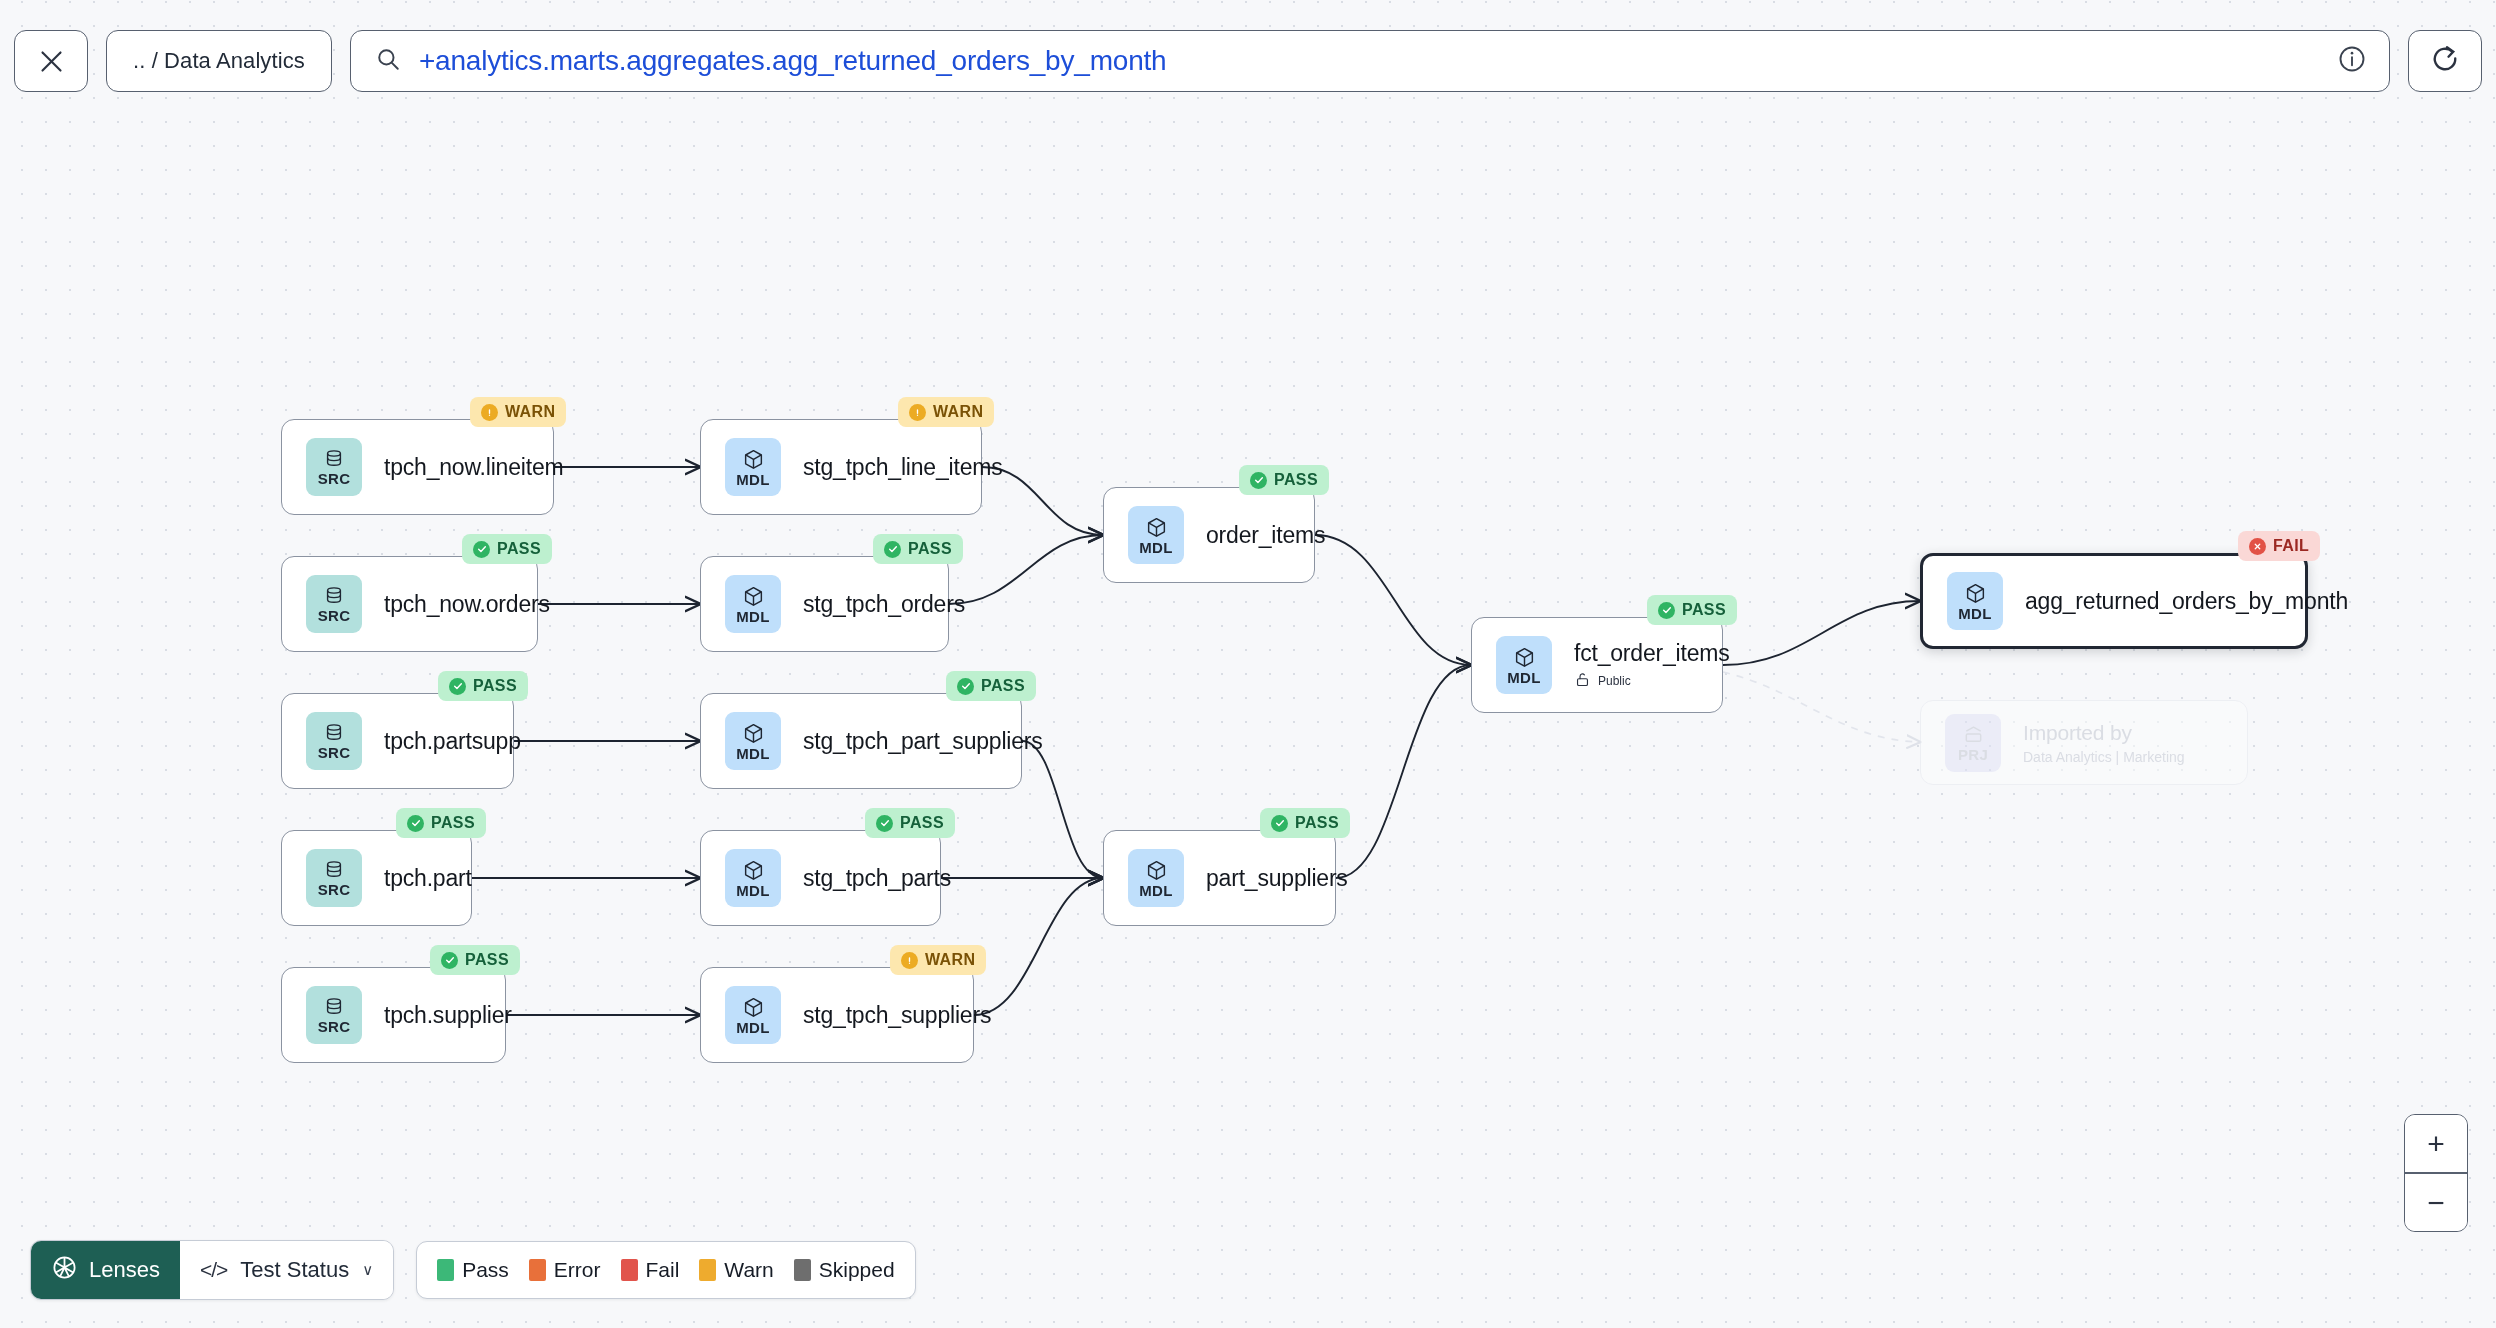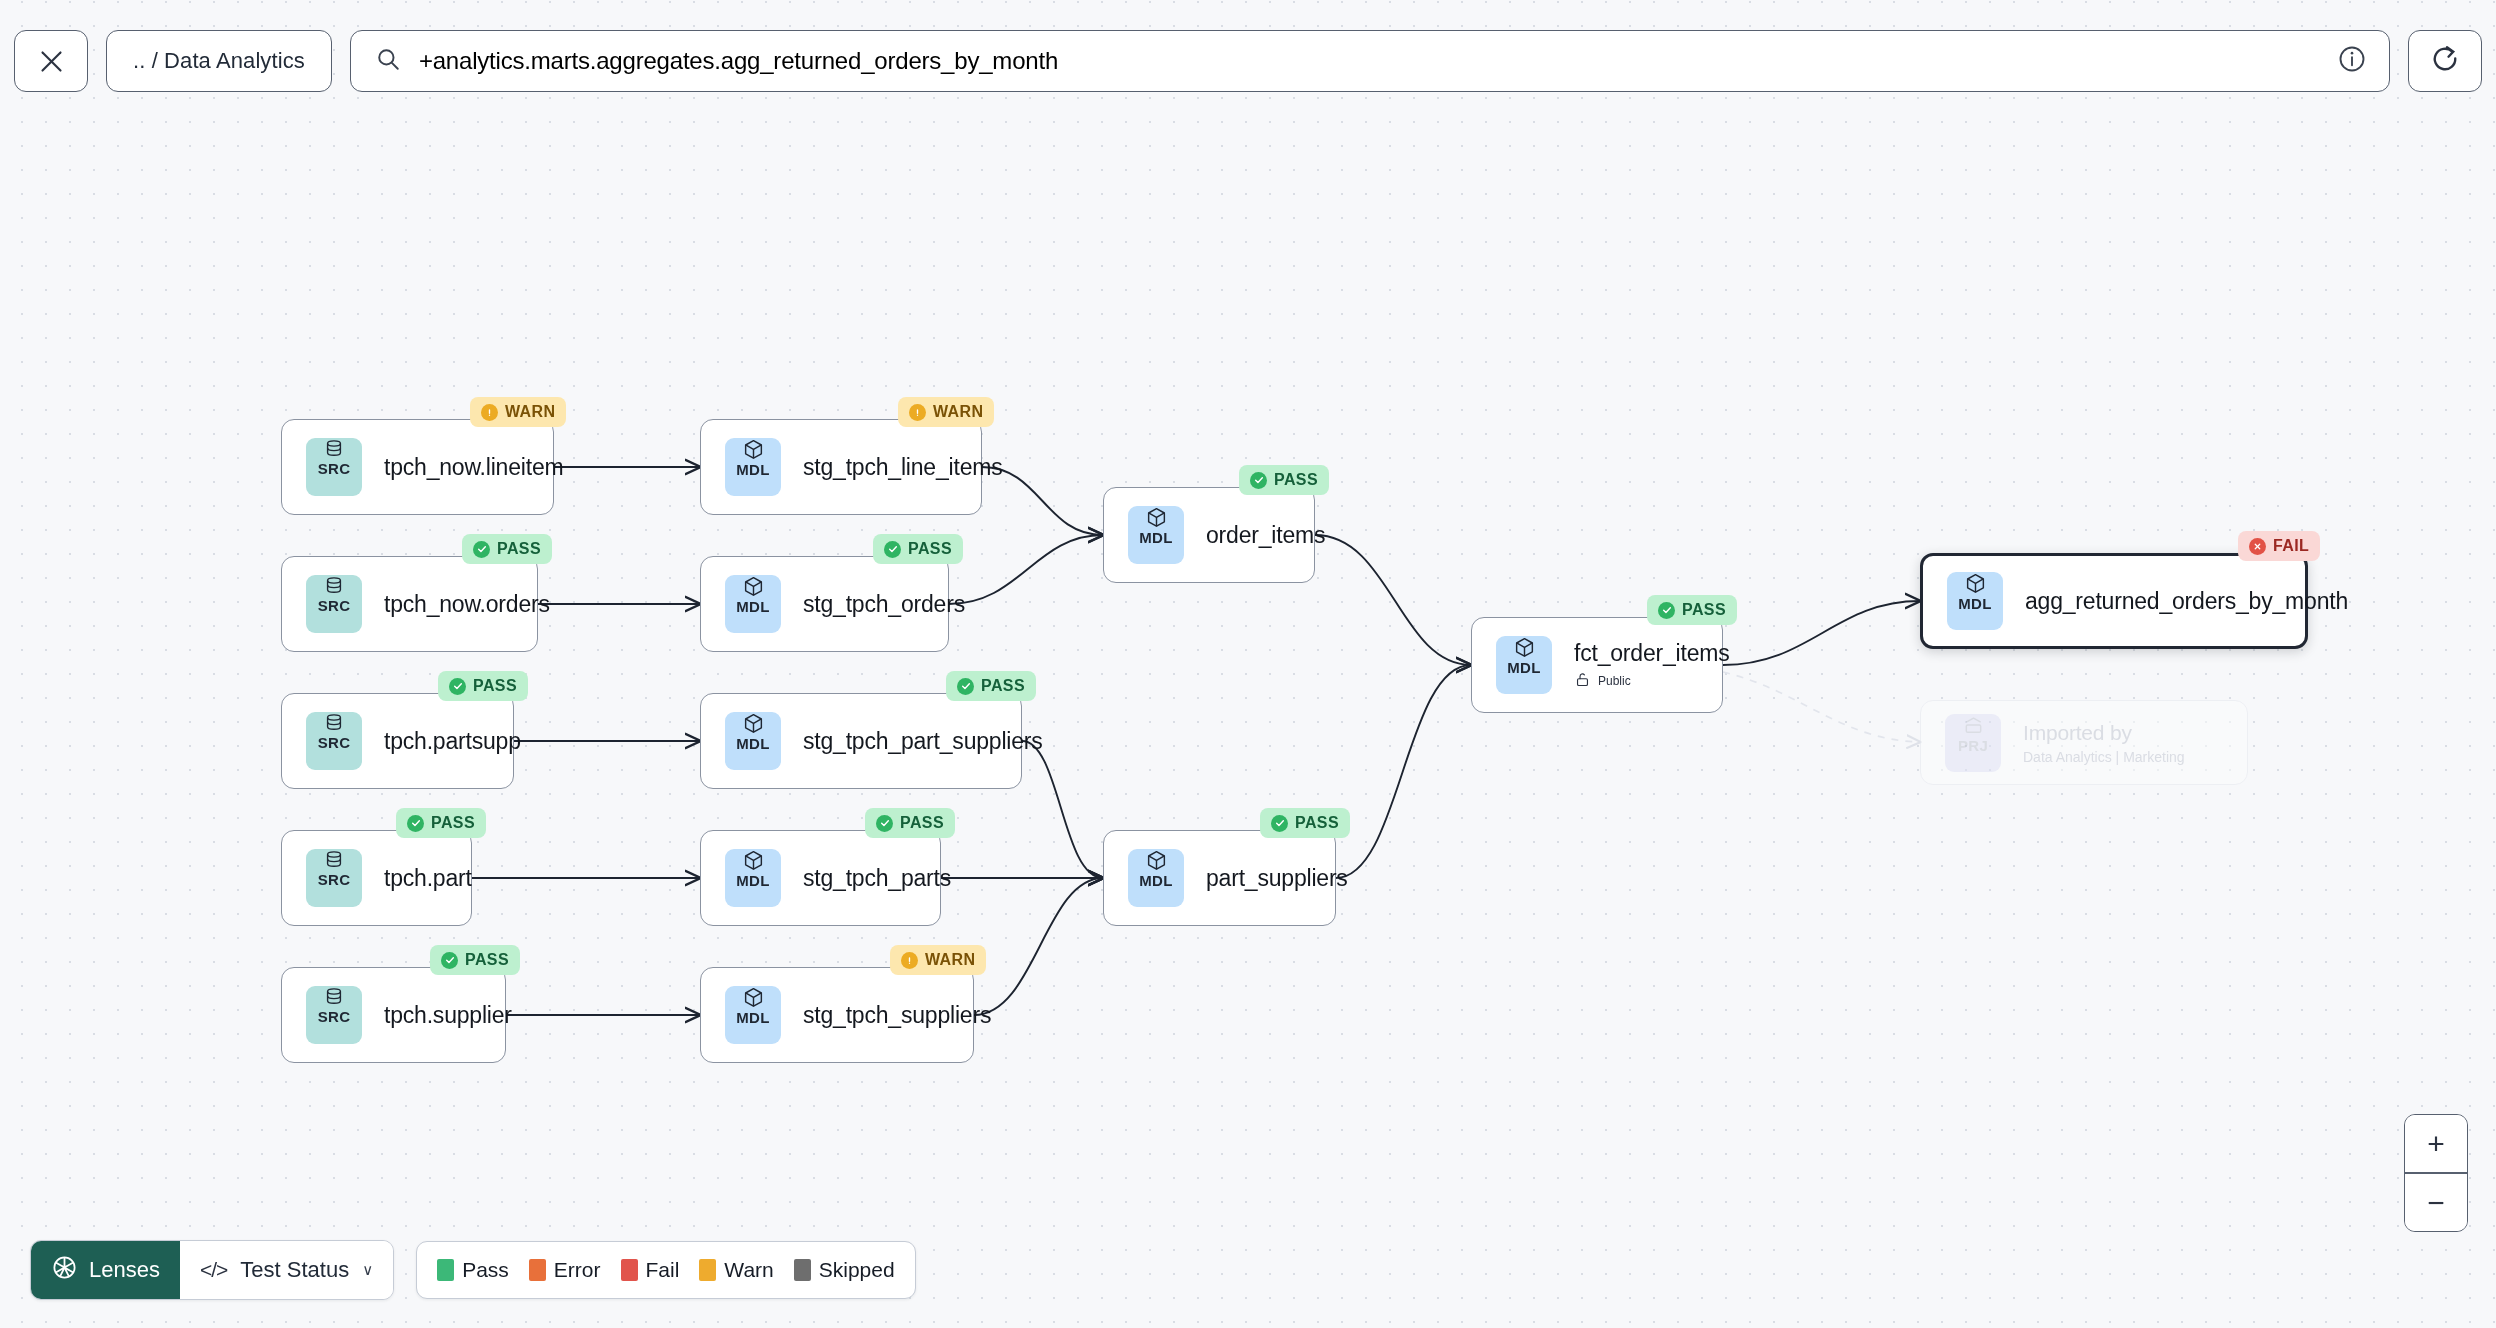--- a/index.html
+++ b/index.html
@@ -66,22 +66,22 @@
     border-radius: 12px;
     display: flex;
     align-items: center;
     padding: 0 22px 0 24px;
     box-sizing: border-box;
     gap: 18px;
     cursor: text;
   }
   .search-value {
     flex: 1;
-    font-size: 24px;
-    color: #000000;
+    font-size: 28px;
+    color: #1d4ed8;
     white-space: nowrap;
     overflow: hidden;
     letter-spacing: -.2px;
   }
   .refresh-btn { width: 74px; cursor: pointer; }
 
   
   #canvas {
     position: absolute;
     inset: 0;
@@ -114,21 +114,21 @@
     cursor: default;
   }
 
   .kind {
     width: 56px;
     height: 58px;
     border-radius: 9px;
     display: flex;
     flex-direction: column;
     align-items: center;
-    justify-content: flex-start;
+    justify-content: center;
     gap: 1px;
     flex: 0 0 auto;
   }
   .kind-src { background: #b2e0dd; }
   .kind-mdl { background: #bfdffb; }
   .kind-prj { background: #e2e3f5; }
   .kind svg { display: block; }
   .kind-label {
     font-size: 15px;
     font-weight: 600;

